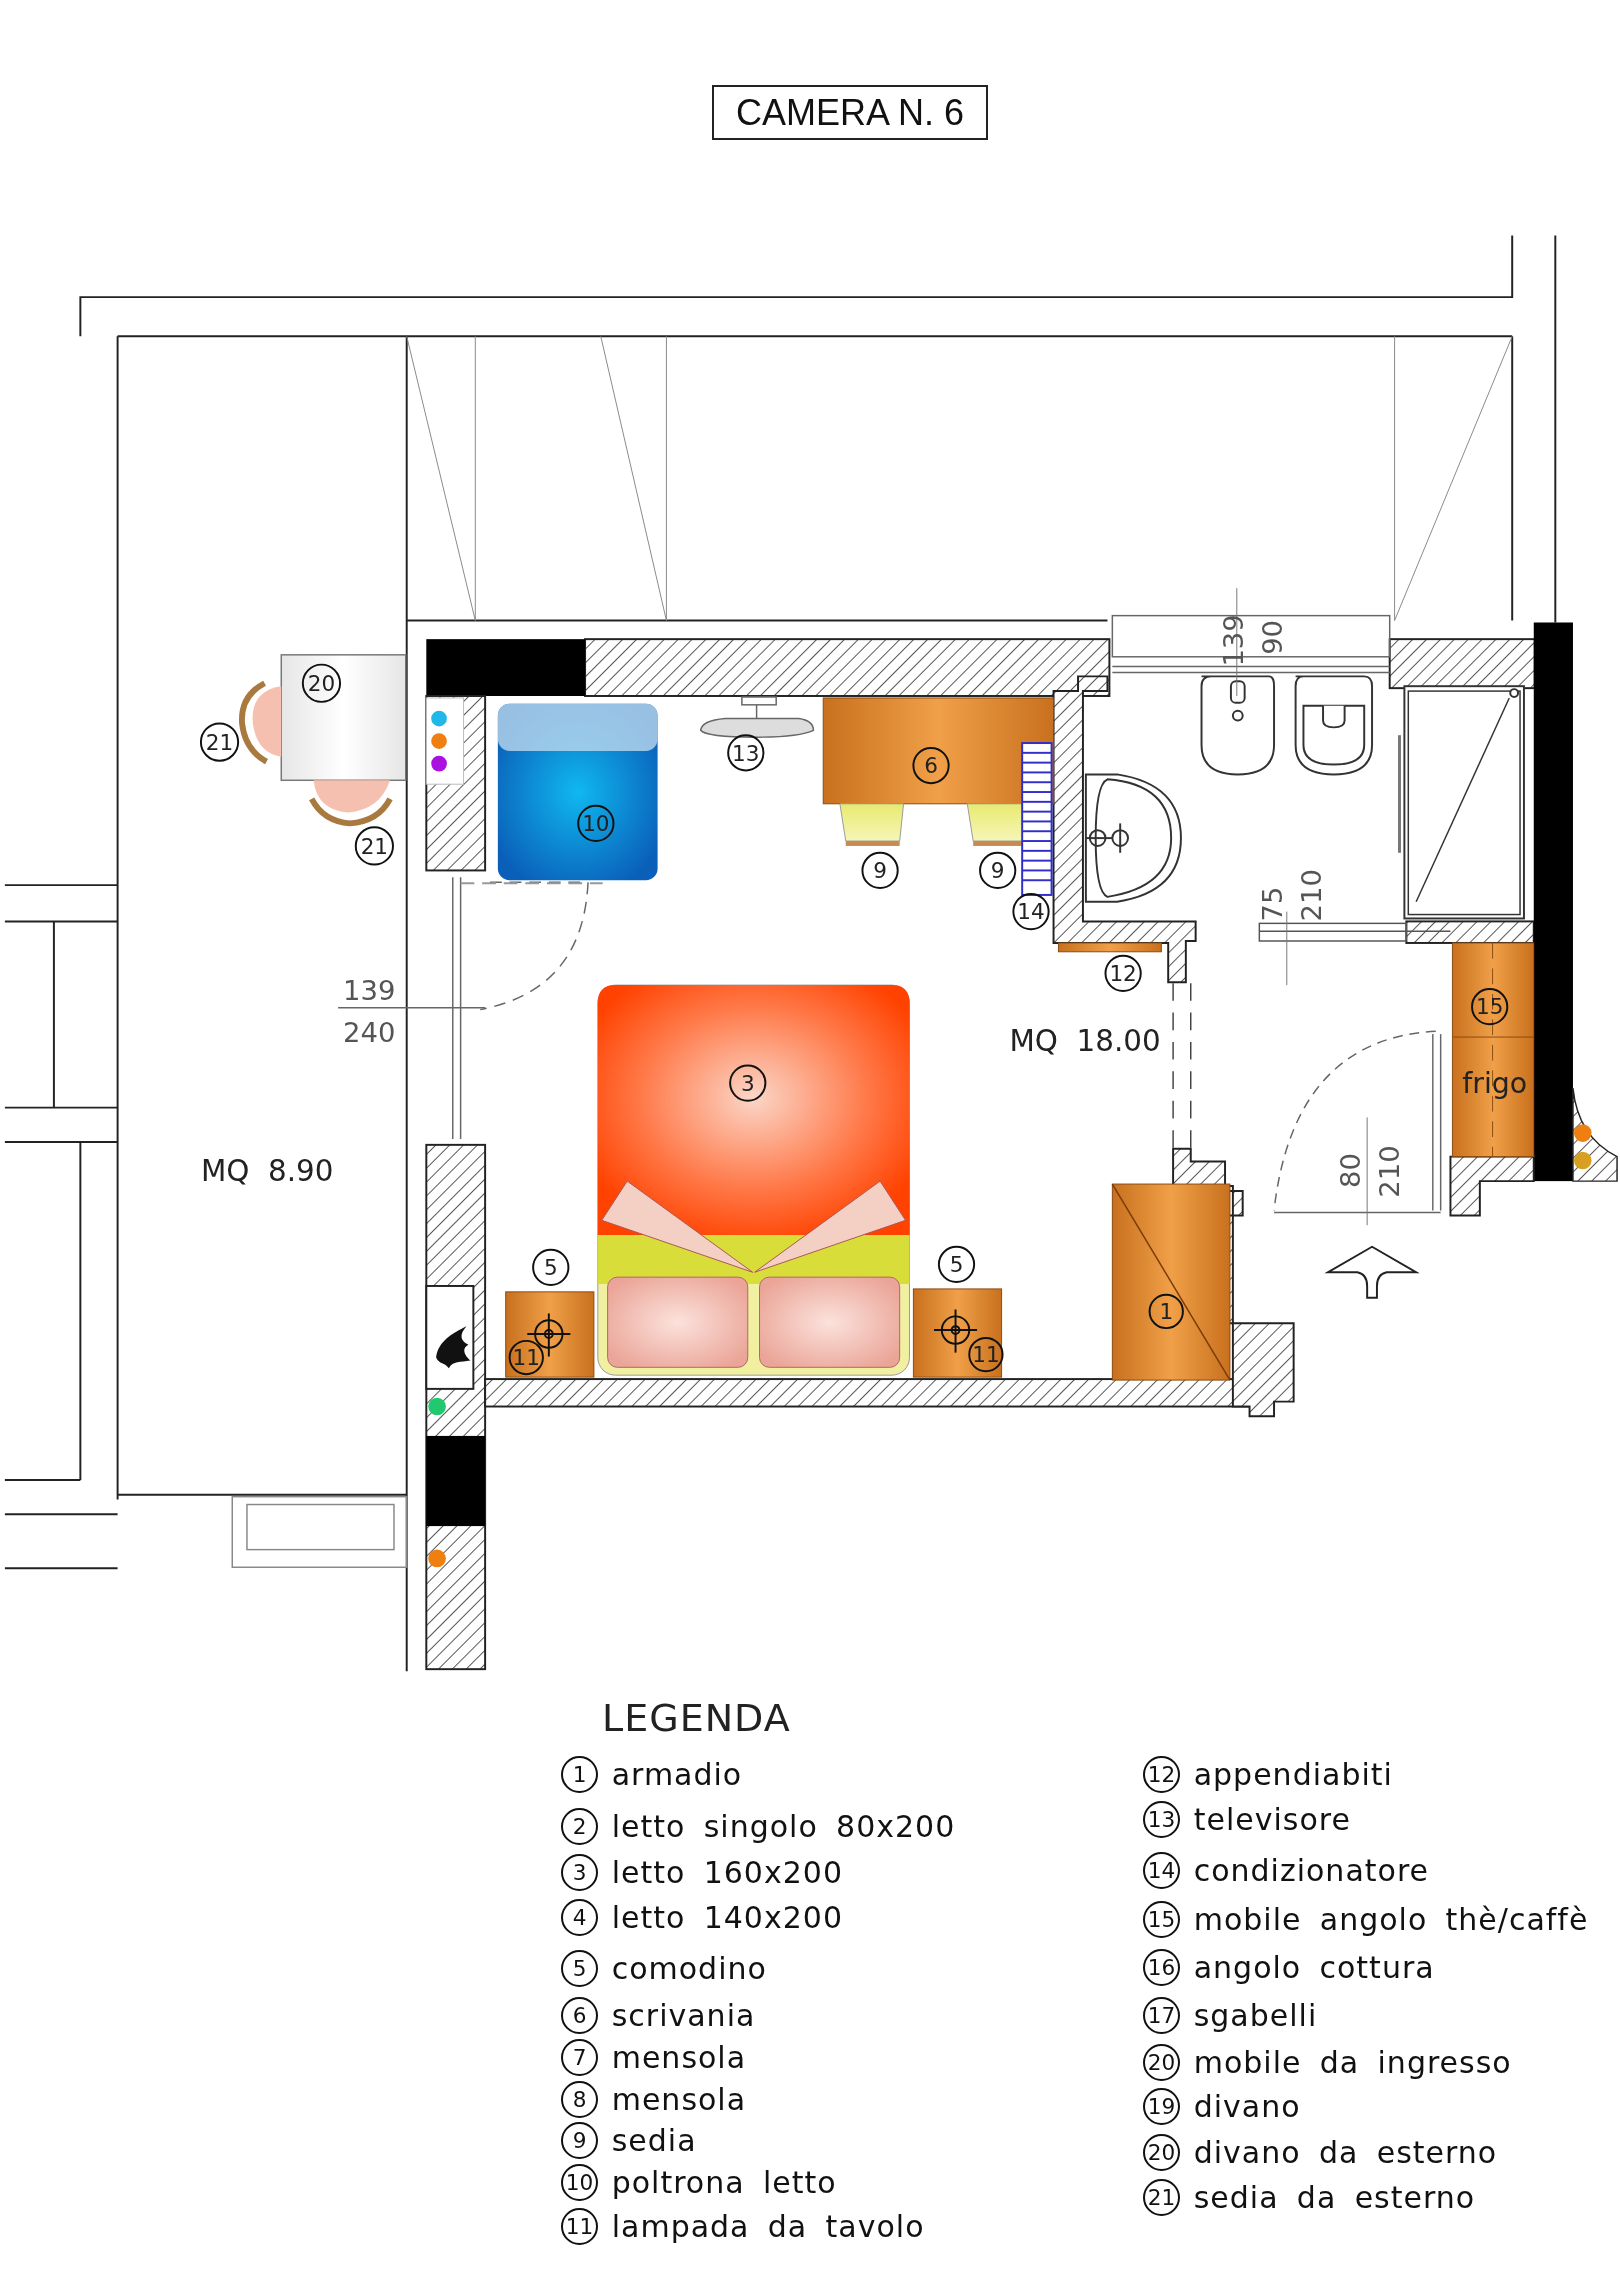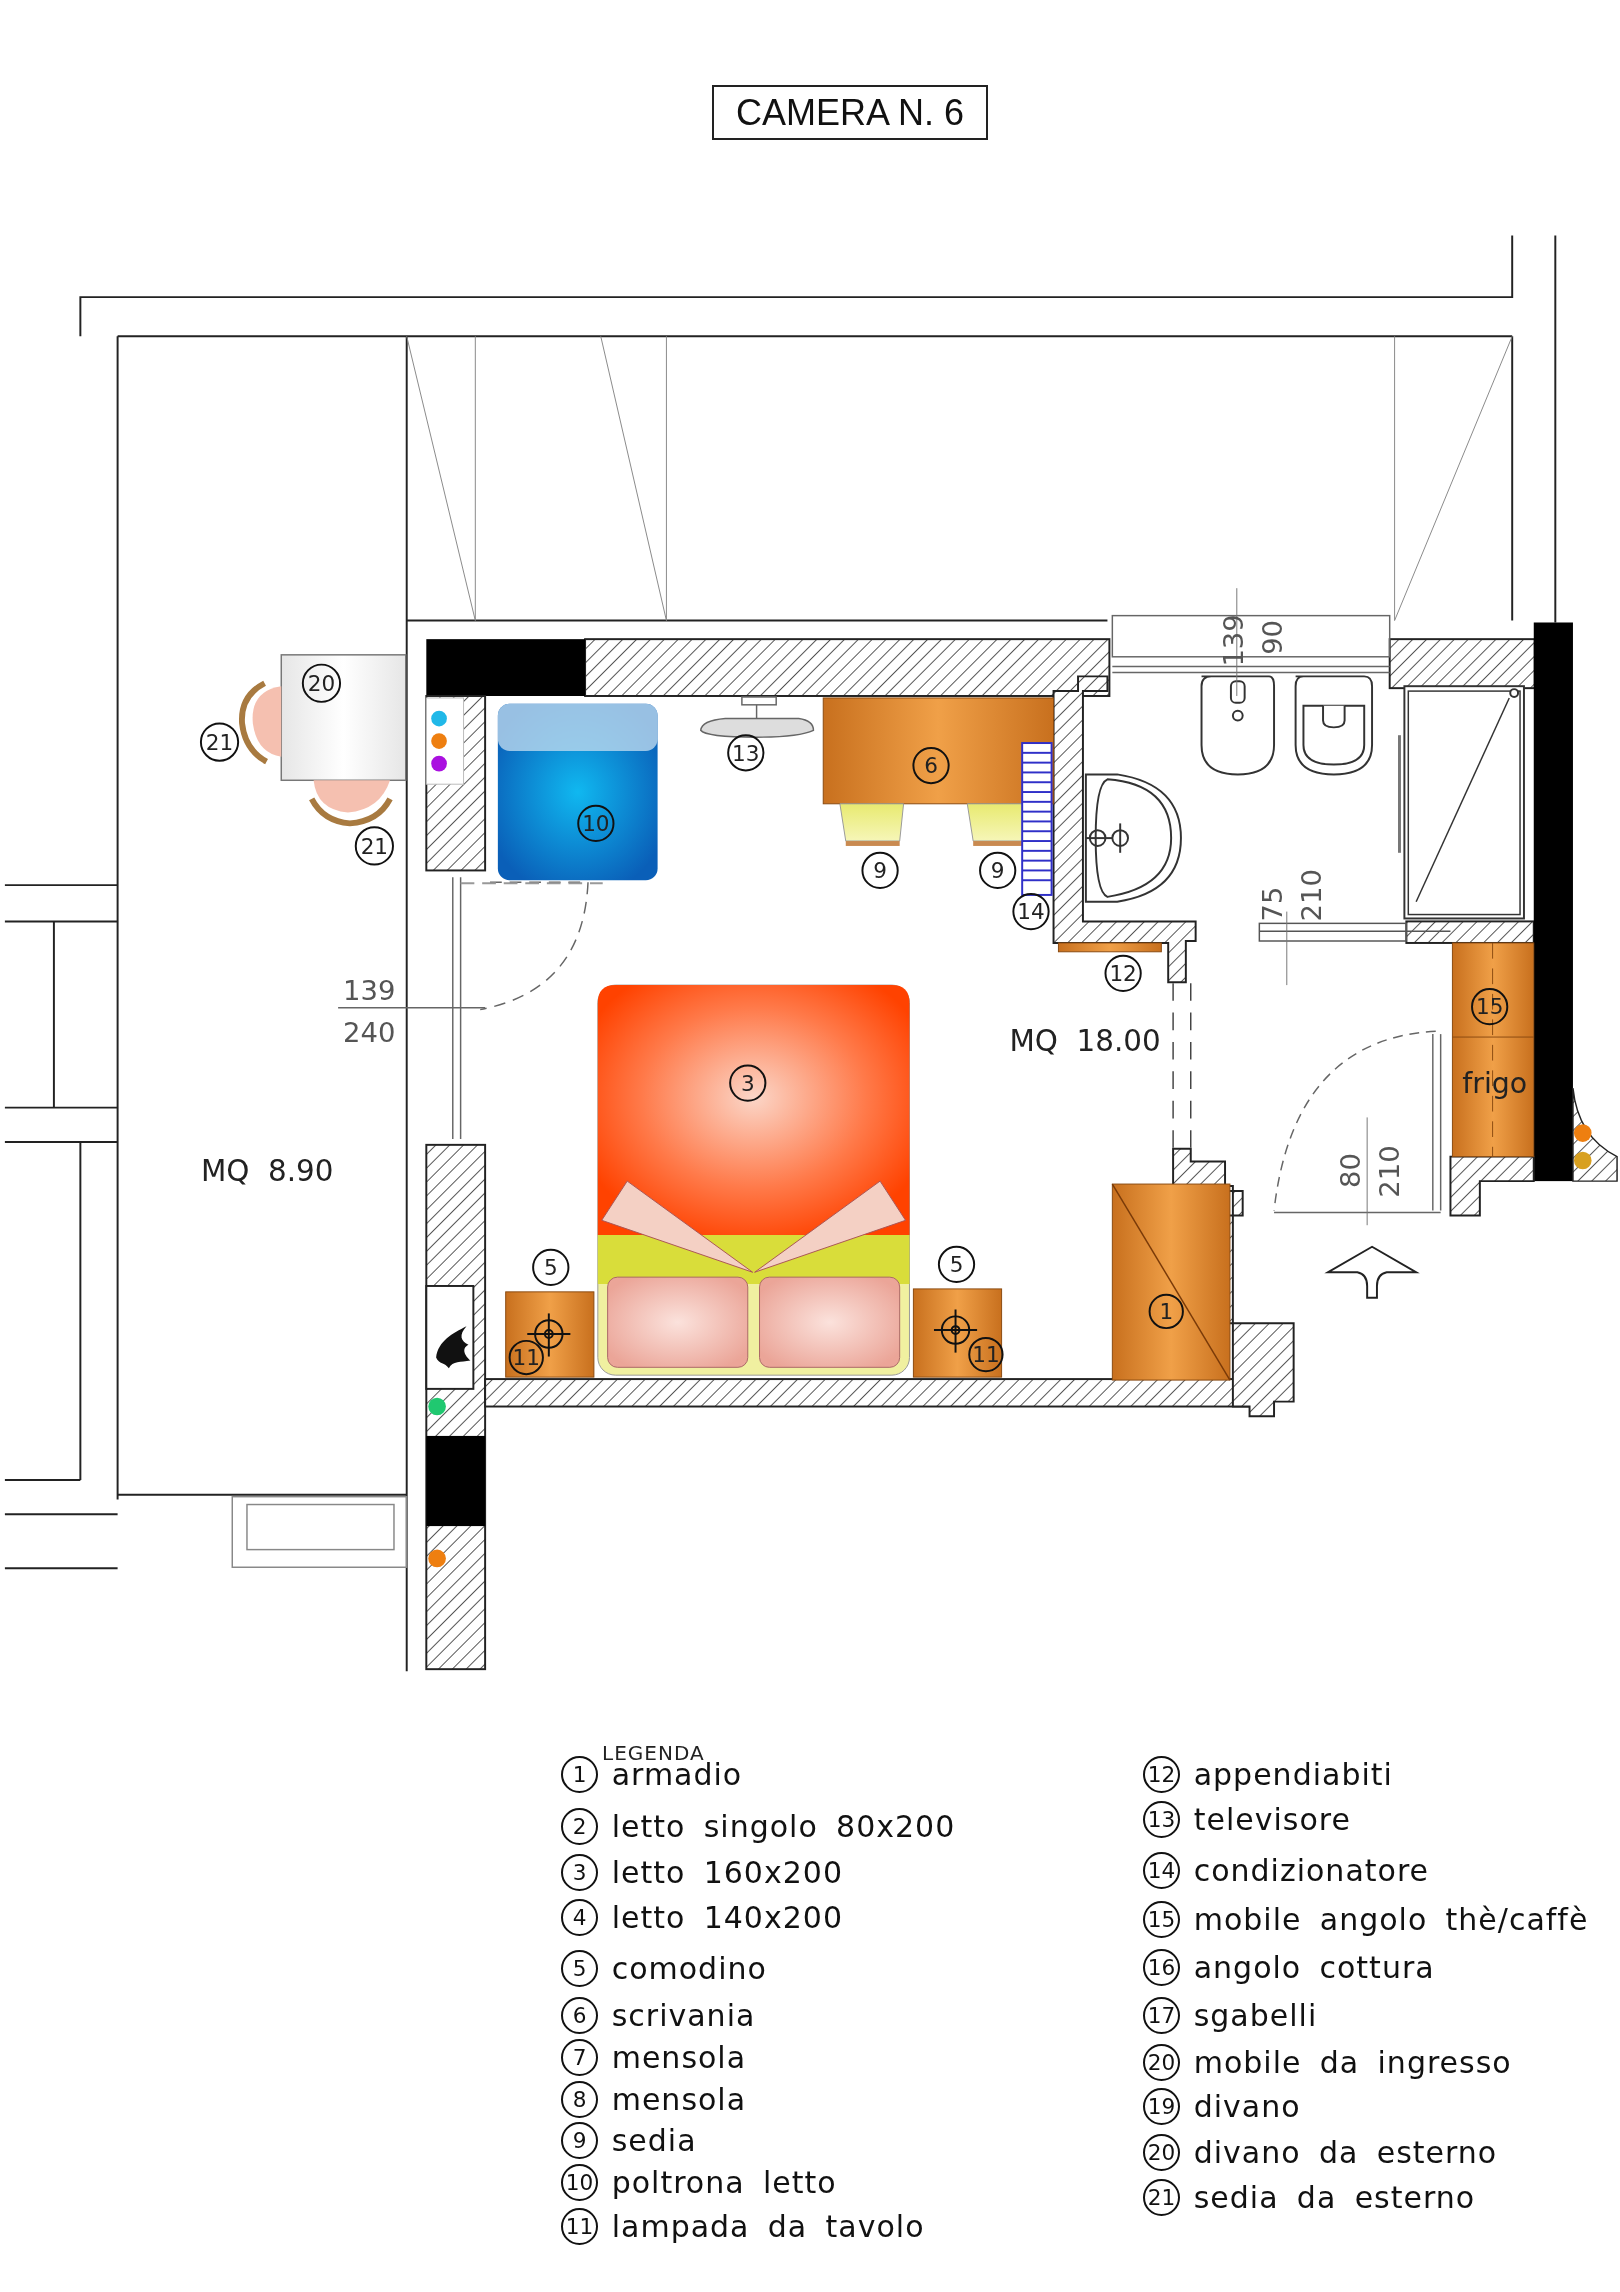--- a/index.html
+++ b/index.html
@@ -2,21 +2,21 @@
 <html><head>
 <meta charset="utf-8">
 <style>
   html, body { margin:0; padding:0; background:#ffffff; }
   body { width:1620px; height:2293px; position:relative; overflow:hidden; font-family:"DejaVu Sans", sans-serif; color:#111; }
   .title-box { position:absolute; left:712px; top:85px; width:276px; height:55px; border:2px solid #222; box-sizing:border-box; display:flex; align-items:center; justify-content:center; font-family:"Liberation Sans", sans-serif; font-size:36px; color:#111; }
   svg#plan { position:absolute; left:0; top:0; }
   .lbl { font-family:"DejaVu Sans", sans-serif; fill:#222; }
   .dim { font-family:"DejaVu Sans", sans-serif; fill:#555; font-size:28px; }
   .area { font-family:"DejaVu Sans", sans-serif; fill:#222; font-size:30px; }
-  .legend-title { position:absolute; left:602px; top:1696px; font-family:"DejaVu Sans", sans-serif; font-size:20px; color:#222; letter-spacing:1px;margin-top:45px; }
+  .legend-title { position:absolute; left:602px; top:1696px; font-family:"DejaVu Sans", sans-serif; font-size:38px; color:#222; letter-spacing:1px; }
   .leg-item { position:absolute; display:flex; align-items:center; white-space:nowrap; }
   .leg-num { width:37px; height:37px; border:2px solid #111; border-radius:50%; box-sizing:border-box; display:flex; align-items:center; justify-content:center; font-size:21.6px; margin-right:13.7px; color:#111; }
   .leg-text { font-size:30px; letter-spacing:1px; word-spacing:7.8px; }
 </style>
 </head>
 <body>
 
 <div class="title-box">CAMERA N. 6</div>
 
 <svg id="plan" width="1620" height="1686" viewBox="0 0 1653 1720">

